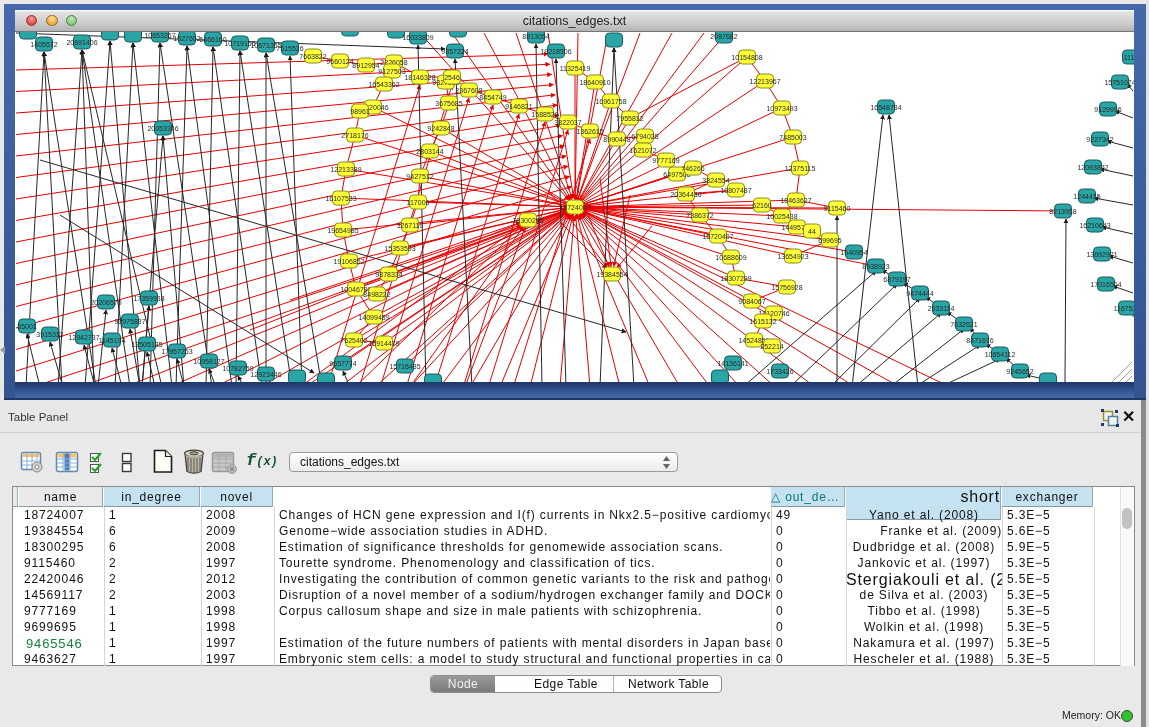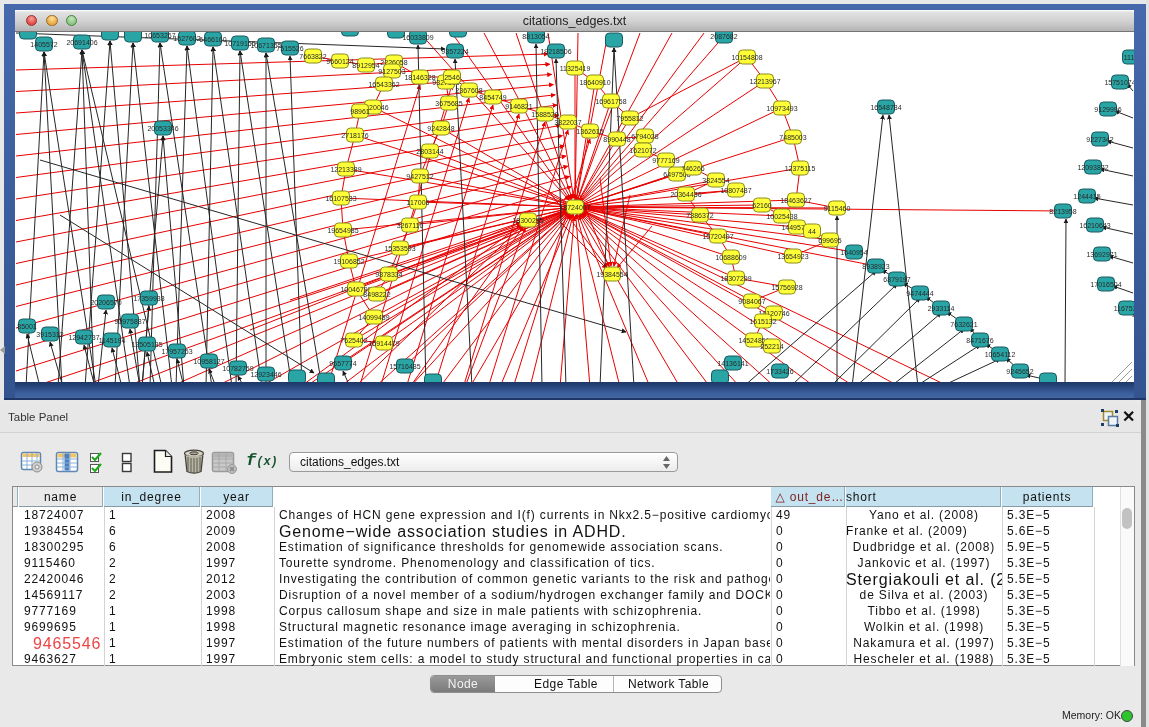--- a/index.html
+++ b/index.html
@@ -606,38 +606,38 @@
   </svg>
 <div style="position:absolute;left:246px;top:451px;width:26px;height:22px;font-family:Liberation Mono, monospace;font-style:italic;font-weight:bold;font-size:17px;color:#14532d">f<span style="font-size:12px">(x)</span></div>
 <div class="abs" style="left:289px;top:452px;width:389px;height:20px;border:1px solid #9a9a9a;border-radius:4px;background:linear-gradient(#ffffff,#ececec);font-size:12px;color:#111;line-height:19px;padding-left:10px">citations_edges.txt<svg style="position:absolute;right:6px;top:3px" width="9" height="14">
       <path d="M4.5 0 L8 5 H1 z" fill="#666"></path>
       <path d="M4.5 13 L1 8 H8 z" fill="#666"></path>
     </svg></div>
 <div style="position:absolute;left:12px;top:486px;width:1123px;height:180px;background:#fff;border:1px solid #8a8a8a">
     <div style="position:absolute;left:0px;top:0px;width:5px;height:20px;background:#e9e9e9;border-right:1px solid #8faebf;border-bottom:1px solid #8a9aa5;font-size:12px;letter-spacing:0.8px;color:#111;text-align:center;line-height:20px;overflow:hidden"></div>
     <div style="position:absolute;left:6px;top:0px;width:84px;height:20px;background:#e9e9e9;border-right:1px solid #8faebf;border-bottom:1px solid #8a9aa5;font-size:12px;letter-spacing:0.8px;color:#111;text-align:center;line-height:20px;overflow:hidden">name</div>
     <div style="position:absolute;left:91px;top:0px;width:96px;height:20px;background:#c4e2ef;border-right:1px solid #8faebf;border-bottom:1px solid #8a9aa5;font-size:12px;letter-spacing:0.8px;color:#111;text-align:center;line-height:20px;overflow:hidden">in_degree</div>
-    <div style="position:absolute;left:188px;top:0px;width:72px;height:20px;background:#c4e2ef;border-right:1px solid #8faebf;border-bottom:1px solid #8a9aa5;font-size:12px;letter-spacing:0.8px;color:#111;text-align:center;line-height:20px;overflow:hidden">year</div>
-    <div style="position:absolute;left:758px;top:0px;width:74px;height:20px;background:#c4e2ef;border-right:1px solid #8faebf;border-bottom:1px solid #8a9aa5;font-size:12px;letter-spacing:0.8px;color:#7f1d1d;text-align:right;line-height:20px;overflow:hidden">△ out_de…</div>
-    <div style="position:absolute;left:833px;top:0px;width:155px;height:20px;background:#c4e2ef;border-right:1px solid #8faebf;border-bottom:1px solid #8a9aa5;font-size:12px;letter-spacing:0.8px;color:#111;text-align:left;line-height:20px;overflow:hidden">short</div>
-    <div style="position:absolute;left:989px;top:0px;width:91px;height:20px;background:#c4e2ef;border-right:1px solid #8faebf;border-bottom:1px solid #8a9aa5;font-size:12px;letter-spacing:0.8px;color:#111;text-align:center;line-height:20px;overflow:hidden">patients</div>
+    <div style="position:absolute;left:188px;top:0px;width:72px;height:20px;background:#c4e2ef;border-right:1px solid #8faebf;border-bottom:1px solid #8a9aa5;font-size:12px;letter-spacing:0.8px;color:#111;text-align:center;line-height:20px;overflow:hidden">novel</div>
+    <div style="position:absolute;left:758px;top:0px;width:74px;height:20px;background:#c4e2ef;border-right:1px solid #8faebf;border-bottom:1px solid #8a9aa5;font-size:12px;letter-spacing:0.8px;color:#0f766e;text-align:left;line-height:20px;overflow:hidden">△ out_de…</div>
+    <div style="position:absolute;left:833px;top:0px;width:155px;height:33px;background:#c4e2ef;border-right:1px solid #8faebf;border-bottom:1px solid #8a9aa5;font-size:16px;letter-spacing:0.8px;color:#111;text-align:right;line-height:20px;overflow:hidden">short</div>
+    <div style="position:absolute;left:989px;top:0px;width:91px;height:20px;background:#c4e2ef;border-right:1px solid #8faebf;border-bottom:1px solid #8a9aa5;font-size:12px;letter-spacing:0.8px;color:#111;text-align:center;line-height:20px;overflow:hidden">exchanger</div>
     <div style="position:absolute;left:11px;top:21px;height:16px;width:79px;overflow:hidden;font-size:12px;letter-spacing:0.85px;color:#111;line-height:15px;white-space:nowrap">18724007</div>
     <div style="position:absolute;left:96px;top:21px;height:16px;width:60px;overflow:hidden;font-size:12px;letter-spacing:0.85px;color:#111;line-height:15px;white-space:nowrap">1</div>
     <div style="position:absolute;left:193px;top:21px;height:16px;width:60px;overflow:hidden;font-size:12px;letter-spacing:0.85px;color:#111;line-height:15px;white-space:nowrap">2008</div>
     <div style="position:absolute;left:266px;top:21px;height:16px;width:491px;overflow:hidden;font-size:12px;letter-spacing:0.85px;color:#111;line-height:15px;white-space:nowrap">Changes of HCN gene expression and I(f) currents in Nkx2.5−positive cardiomyoc…</div>
     <div style="position:absolute;left:763px;top:21px;height:16px;width:68px;overflow:hidden;font-size:12px;letter-spacing:0.85px;color:#111;line-height:15px;white-space:nowrap">49</div>
     <div style="position:absolute;left:994px;top:21px;height:16px;width:80px;overflow:hidden;font-size:12px;letter-spacing:0.85px;color:#111;line-height:15px;white-space:nowrap">5.3E−5</div>
     <div style="position:absolute;left:833px;top:21px;width:156px;height:16px;overflow:hidden;font-size:12px;letter-spacing:0.85px;color:#111;line-height:15px;text-align:center;white-space:nowrap">Yano et al. (2008)</div>
     <div style="position:absolute;left:11px;top:37px;height:16px;width:79px;overflow:hidden;font-size:12px;letter-spacing:0.85px;color:#111;line-height:15px;white-space:nowrap">19384554</div>
     <div style="position:absolute;left:96px;top:37px;height:16px;width:60px;overflow:hidden;font-size:12px;letter-spacing:0.85px;color:#111;line-height:15px;white-space:nowrap">6</div>
     <div style="position:absolute;left:193px;top:37px;height:16px;width:60px;overflow:hidden;font-size:12px;letter-spacing:0.85px;color:#111;line-height:15px;white-space:nowrap">2009</div>
-    <div style="position:absolute;left:266px;top:37px;height:16px;width:491px;overflow:hidden;font-size:16px;letter-spacing:0.85px;color:#111;line-height:15px;white-space:nowrap">Genome−wide association studies in ADHD.</div>
+    <div style="position:absolute;left:266px;top:37px;height:16px;width:491px;overflow:hidden;font-size:12px;letter-spacing:0.85px;color:#111;line-height:15px;white-space:nowrap">Genome−wide association studies in ADHD.</div>
     <div style="position:absolute;left:763px;top:37px;height:16px;width:68px;overflow:hidden;font-size:12px;letter-spacing:0.85px;color:#111;line-height:15px;white-space:nowrap">0</div>
     <div style="position:absolute;left:994px;top:37px;height:16px;width:80px;overflow:hidden;font-size:12px;letter-spacing:0.85px;color:#111;line-height:15px;white-space:nowrap">5.6E−5</div>
-    <div style="position:absolute;left:833px;top:37px;width:156px;height:16px;overflow:hidden;font-size:12px;letter-spacing:0.85px;color:#111;line-height:15px;text-align:left;white-space:nowrap">Franke et al. (2009)</div>
+    <div style="position:absolute;left:833px;top:37px;width:156px;height:16px;overflow:hidden;font-size:12px;letter-spacing:0.85px;color:#111;line-height:15px;text-align:right;white-space:nowrap">Franke et al. (2009)</div>
     <div style="position:absolute;left:11px;top:53px;height:16px;width:79px;overflow:hidden;font-size:12px;letter-spacing:0.85px;color:#111;line-height:15px;white-space:nowrap">18300295</div>
     <div style="position:absolute;left:96px;top:53px;height:16px;width:60px;overflow:hidden;font-size:12px;letter-spacing:0.85px;color:#111;line-height:15px;white-space:nowrap">6</div>
     <div style="position:absolute;left:193px;top:53px;height:16px;width:60px;overflow:hidden;font-size:12px;letter-spacing:0.85px;color:#111;line-height:15px;white-space:nowrap">2008</div>
     <div style="position:absolute;left:266px;top:53px;height:16px;width:491px;overflow:hidden;font-size:12px;letter-spacing:0.85px;color:#111;line-height:15px;white-space:nowrap">Estimation of significance thresholds for genomewide association scans.</div>
     <div style="position:absolute;left:763px;top:53px;height:16px;width:68px;overflow:hidden;font-size:12px;letter-spacing:0.85px;color:#111;line-height:15px;white-space:nowrap">0</div>
     <div style="position:absolute;left:994px;top:53px;height:16px;width:80px;overflow:hidden;font-size:12px;letter-spacing:0.85px;color:#111;line-height:15px;white-space:nowrap">5.9E−5</div>
     <div style="position:absolute;left:833px;top:53px;width:156px;height:16px;overflow:hidden;font-size:12px;letter-spacing:0.85px;color:#111;line-height:15px;text-align:center;white-space:nowrap">Dudbridge et al. (2008)</div>
     <div style="position:absolute;left:11px;top:69px;height:16px;width:79px;overflow:hidden;font-size:12px;letter-spacing:0.85px;color:#111;line-height:15px;white-space:nowrap">9115460</div>
     <div style="position:absolute;left:96px;top:69px;height:16px;width:60px;overflow:hidden;font-size:12px;letter-spacing:0.85px;color:#111;line-height:15px;white-space:nowrap">2</div>
     <div style="position:absolute;left:193px;top:69px;height:16px;width:60px;overflow:hidden;font-size:12px;letter-spacing:0.85px;color:#111;line-height:15px;white-space:nowrap">1997</div>
@@ -662,25 +662,24 @@
     <div style="position:absolute;left:11px;top:117px;height:16px;width:79px;overflow:hidden;font-size:12px;letter-spacing:0.85px;color:#111;line-height:15px;white-space:nowrap">9777169</div>
     <div style="position:absolute;left:96px;top:117px;height:16px;width:60px;overflow:hidden;font-size:12px;letter-spacing:0.85px;color:#111;line-height:15px;white-space:nowrap">1</div>
     <div style="position:absolute;left:193px;top:117px;height:16px;width:60px;overflow:hidden;font-size:12px;letter-spacing:0.85px;color:#111;line-height:15px;white-space:nowrap">1998</div>
     <div style="position:absolute;left:266px;top:117px;height:16px;width:491px;overflow:hidden;font-size:12px;letter-spacing:0.85px;color:#111;line-height:15px;white-space:nowrap">Corpus callosum shape and size in male patients with schizophrenia.</div>
     <div style="position:absolute;left:763px;top:117px;height:16px;width:68px;overflow:hidden;font-size:12px;letter-spacing:0.85px;color:#111;line-height:15px;white-space:nowrap">0</div>
     <div style="position:absolute;left:994px;top:117px;height:16px;width:80px;overflow:hidden;font-size:12px;letter-spacing:0.85px;color:#111;line-height:15px;white-space:nowrap">5.3E−5</div>
     <div style="position:absolute;left:833px;top:117px;width:156px;height:16px;overflow:hidden;font-size:12px;letter-spacing:0.85px;color:#111;line-height:15px;text-align:center;white-space:nowrap">Tibbo et al. (1998)</div>
     <div style="position:absolute;left:11px;top:133px;height:16px;width:79px;overflow:hidden;font-size:12px;letter-spacing:0.85px;color:#111;line-height:15px;white-space:nowrap">9699695</div>
     <div style="position:absolute;left:96px;top:133px;height:16px;width:60px;overflow:hidden;font-size:12px;letter-spacing:0.85px;color:#111;line-height:15px;white-space:nowrap">1</div>
     <div style="position:absolute;left:193px;top:133px;height:16px;width:60px;overflow:hidden;font-size:12px;letter-spacing:0.85px;color:#111;line-height:15px;white-space:nowrap">1998</div>
-    <div style="position:absolute;left:266px;top:133px;height:16px;width:491px;overflow:hidden;font-size:12px;letter-spacing:0.85px;color:#111;line-height:15px;white-space:nowrap">Structural magnetic resonance image averaging in schizophrenia.</div>
     <div style="position:absolute;left:763px;top:133px;height:16px;width:68px;overflow:hidden;font-size:12px;letter-spacing:0.85px;color:#111;line-height:15px;white-space:nowrap">0</div>
     <div style="position:absolute;left:994px;top:133px;height:16px;width:80px;overflow:hidden;font-size:12px;letter-spacing:0.85px;color:#111;line-height:15px;white-space:nowrap">5.3E−5</div>
     <div style="position:absolute;left:833px;top:133px;width:156px;height:16px;overflow:hidden;font-size:12px;letter-spacing:0.85px;color:#111;line-height:15px;text-align:center;white-space:nowrap">Wolkin et al. (1998)</div>
-    <div style="position:absolute;left:20px;top:149px;height:16px;width:79px;overflow:hidden;font-size:16px;letter-spacing:0.85px;color:#ef4444;line-height:15px;white-space:nowrap">9465546</div>
+    <div style="position:absolute;left:13px;top:149px;height:16px;width:79px;overflow:hidden;font-size:13px;letter-spacing:0.85px;color:#15803d;line-height:15px;white-space:nowrap">9465546</div>
     <div style="position:absolute;left:96px;top:149px;height:16px;width:60px;overflow:hidden;font-size:12px;letter-spacing:0.85px;color:#111;line-height:15px;white-space:nowrap">1</div>
     <div style="position:absolute;left:193px;top:149px;height:16px;width:60px;overflow:hidden;font-size:12px;letter-spacing:0.85px;color:#111;line-height:15px;white-space:nowrap">1997</div>
     <div style="position:absolute;left:266px;top:149px;height:16px;width:491px;overflow:hidden;font-size:12px;letter-spacing:0.85px;color:#111;line-height:15px;white-space:nowrap">Estimation of the future numbers of patients with mental disorders in Japan base…</div>
     <div style="position:absolute;left:763px;top:149px;height:16px;width:68px;overflow:hidden;font-size:12px;letter-spacing:0.85px;color:#111;line-height:15px;white-space:nowrap">0</div>
     <div style="position:absolute;left:994px;top:149px;height:16px;width:80px;overflow:hidden;font-size:12px;letter-spacing:0.85px;color:#111;line-height:15px;white-space:nowrap">5.3E−5</div>
     <div style="position:absolute;left:833px;top:149px;width:156px;height:16px;overflow:hidden;font-size:12px;letter-spacing:0.85px;color:#111;line-height:15px;text-align:center;white-space:nowrap">Nakamura et al. (1997)</div>
     <div style="position:absolute;left:11px;top:165px;height:16px;width:79px;overflow:hidden;font-size:12px;letter-spacing:0.85px;color:#111;line-height:15px;white-space:nowrap">9463627</div>
     <div style="position:absolute;left:96px;top:165px;height:16px;width:60px;overflow:hidden;font-size:12px;letter-spacing:0.85px;color:#111;line-height:15px;white-space:nowrap">1</div>
     <div style="position:absolute;left:193px;top:165px;height:16px;width:60px;overflow:hidden;font-size:12px;letter-spacing:0.85px;color:#111;line-height:15px;white-space:nowrap">1997</div>
     <div style="position:absolute;left:266px;top:165px;height:16px;width:491px;overflow:hidden;font-size:12px;letter-spacing:0.85px;color:#111;line-height:15px;white-space:nowrap">Embryonic stem cells: a model to study structural and functional properties in car…</div>

